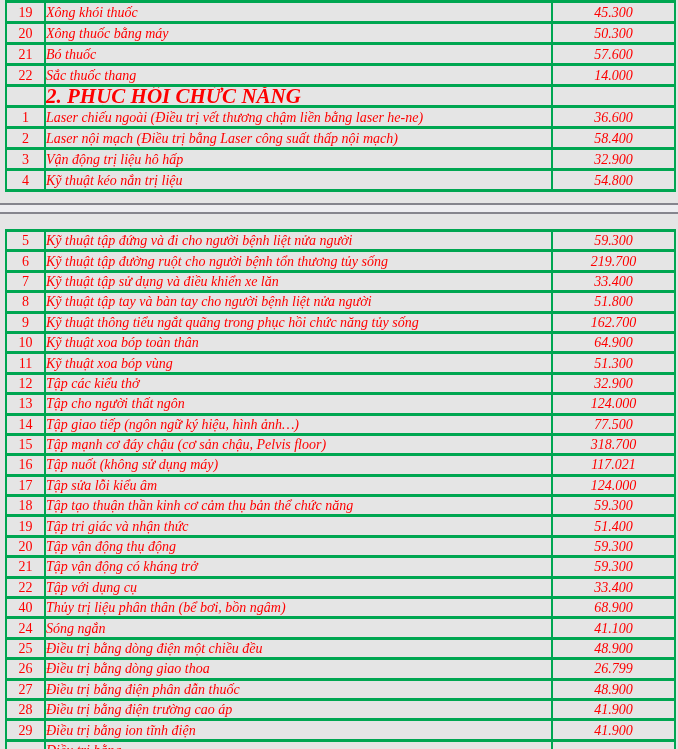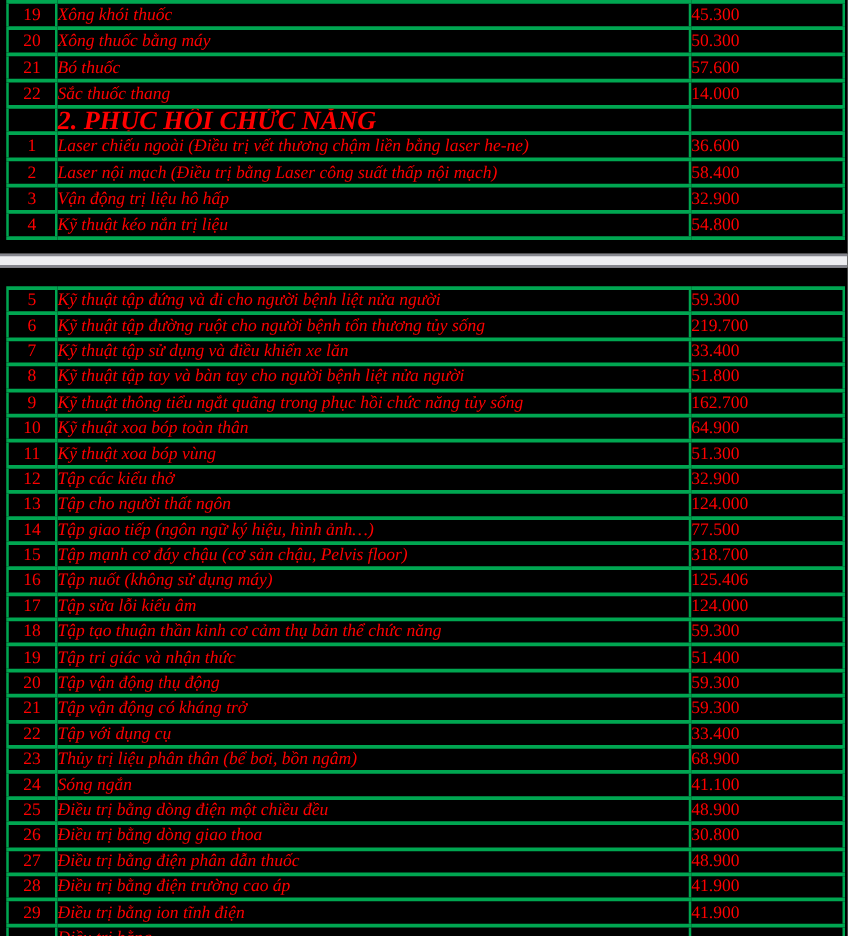--- a/index.html
+++ b/index.html
@@ -1,21 +1,21 @@
 <!DOCTYPE html>
 <html style="--border_green: #00A651; --text_red: #FE0000; --separator_line: #85858D; --separator_fill: #EDEDF0;"><head>
 <meta charset="utf-8">
 <style>
   html, body { margin: 0; padding: 0; }
   .page {
     position: relative;
     width: 678px;
     height: 749px;
     overflow: hidden;
-    background: #000000;
+    background: #e5e5e5;
     font-family: "Liberation Serif", serif;
   }
   table.price {
     border-collapse: collapse;
     table-layout: fixed;
     width: 669px;
     margin-left: 5px;
   }
   table.price td {
     border: 2px solid var(--border_green, #00A651);
@@ -26,21 +26,21 @@
     line-height: 17px;
     vertical-align: middle;
     padding: 0;
     white-space: nowrap;
     overflow: hidden;
   }
   table.t1 td { height: 18px; }
   table.t2 td { height: 17.4px; }
   td.c-no    { text-align: center; }
   td.c-name  { padding-left: 4px; font-style: italic; }
-  td.c-price { text-align: left; padding-right: 5px; }
+  td.c-price { text-align: center; padding-right: 5px; font-style: italic; }
   tr.section td { font-weight: bold; font-size: 21px; }
   .separator {
     margin-top: 11px;
     height: 7px;
     width: 678px;
     background: var(--separator_fill, #EDEDF0);
     border-top: 2px solid var(--separator_line, #85858D);
     border-bottom: 2px solid var(--separator_line, #85858D);
     box-sizing: content-box;
   }
@@ -185,21 +185,21 @@
 
   <tr>
     <td class="c-no">15</td>
     <td class="c-name">Tập mạnh cơ đáy chậu (cơ sản chậu, Pelvis floor)</td>
     <td class="c-price">318.700</td>
   </tr>
 
   <tr>
     <td class="c-no">16</td>
     <td class="c-name">Tập nuốt (không sử dụng máy)</td>
-    <td class="c-price">125.406</td>
+    <td class="c-price">117.021</td>
   </tr>
 
   <tr>
     <td class="c-no">17</td>
     <td class="c-name">Tập sửa lỗi kiểu âm</td>
     <td class="c-price">124.000</td>
   </tr>
 
   <tr>
     <td class="c-no">18</td>
@@ -225,41 +225,41 @@
     <td class="c-price">59.300</td>
   </tr>
 
   <tr>
     <td class="c-no">22</td>
     <td class="c-name">Tập với dụng cụ</td>
     <td class="c-price">33.400</td>
   </tr>
 
   <tr>
-    <td class="c-no">23</td>
+    <td class="c-no">40</td>
     <td class="c-name">Thủy trị liệu phân thân (bể bơi, bồn ngâm)</td>
     <td class="c-price">68.900</td>
   </tr>
 
   <tr>
     <td class="c-no">24</td>
     <td class="c-name">Sóng ngắn</td>
     <td class="c-price">41.100</td>
   </tr>
 
   <tr>
     <td class="c-no">25</td>
     <td class="c-name">Điều trị bằng dòng điện một chiều đều</td>
     <td class="c-price">48.900</td>
   </tr>
 
   <tr>
     <td class="c-no">26</td>
     <td class="c-name">Điều trị bằng dòng giao thoa</td>
-    <td class="c-price">30.800</td>
+    <td class="c-price">26.799</td>
   </tr>
 
   <tr>
     <td class="c-no">27</td>
     <td class="c-name">Điều trị bằng điện phân dẫn thuốc</td>
     <td class="c-price">48.900</td>
   </tr>
 
   <tr>
     <td class="c-no">28</td>

